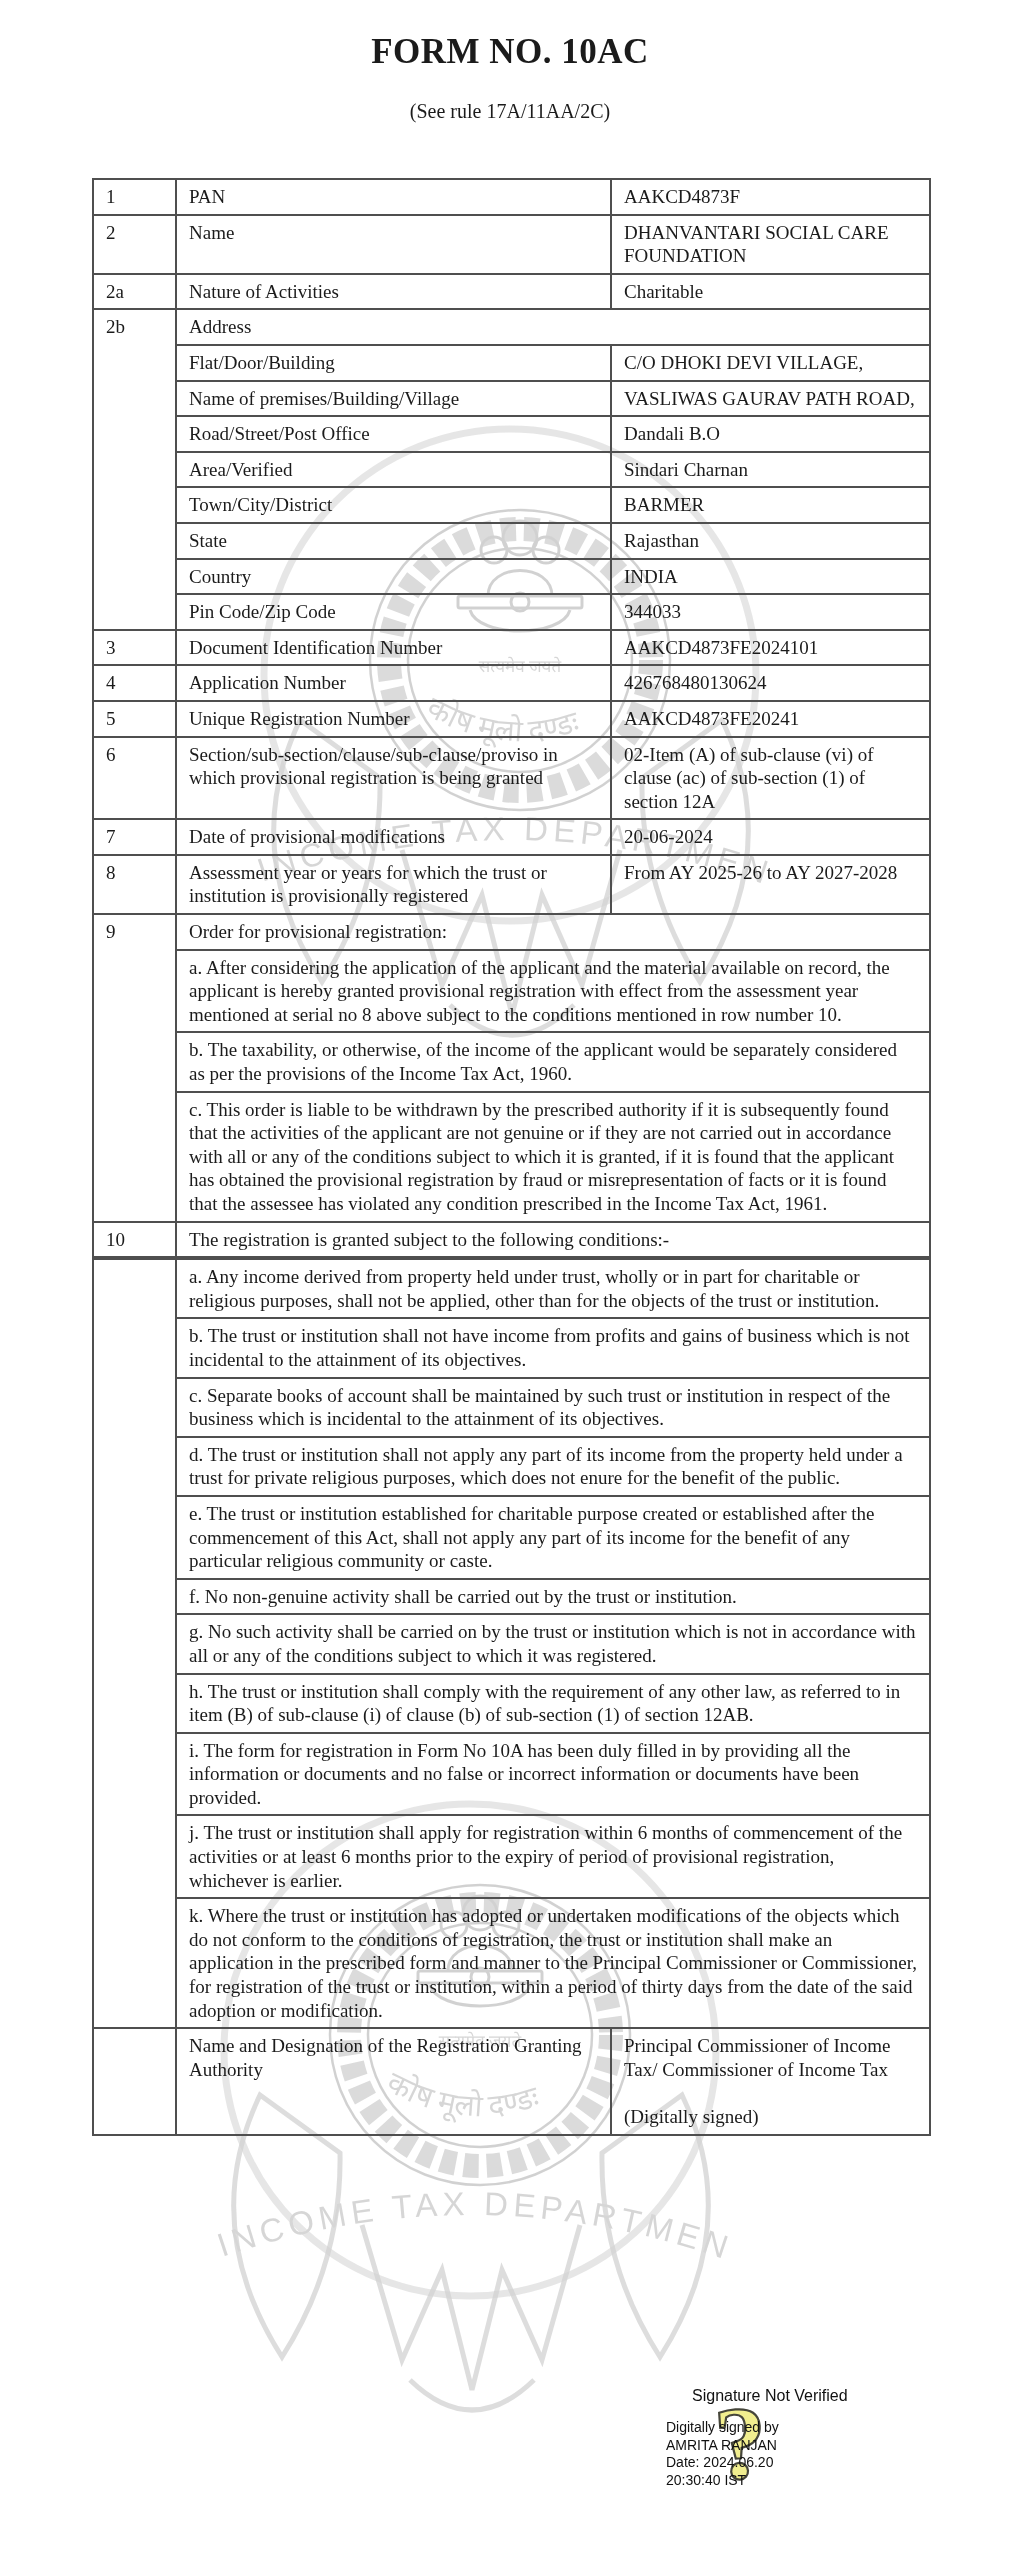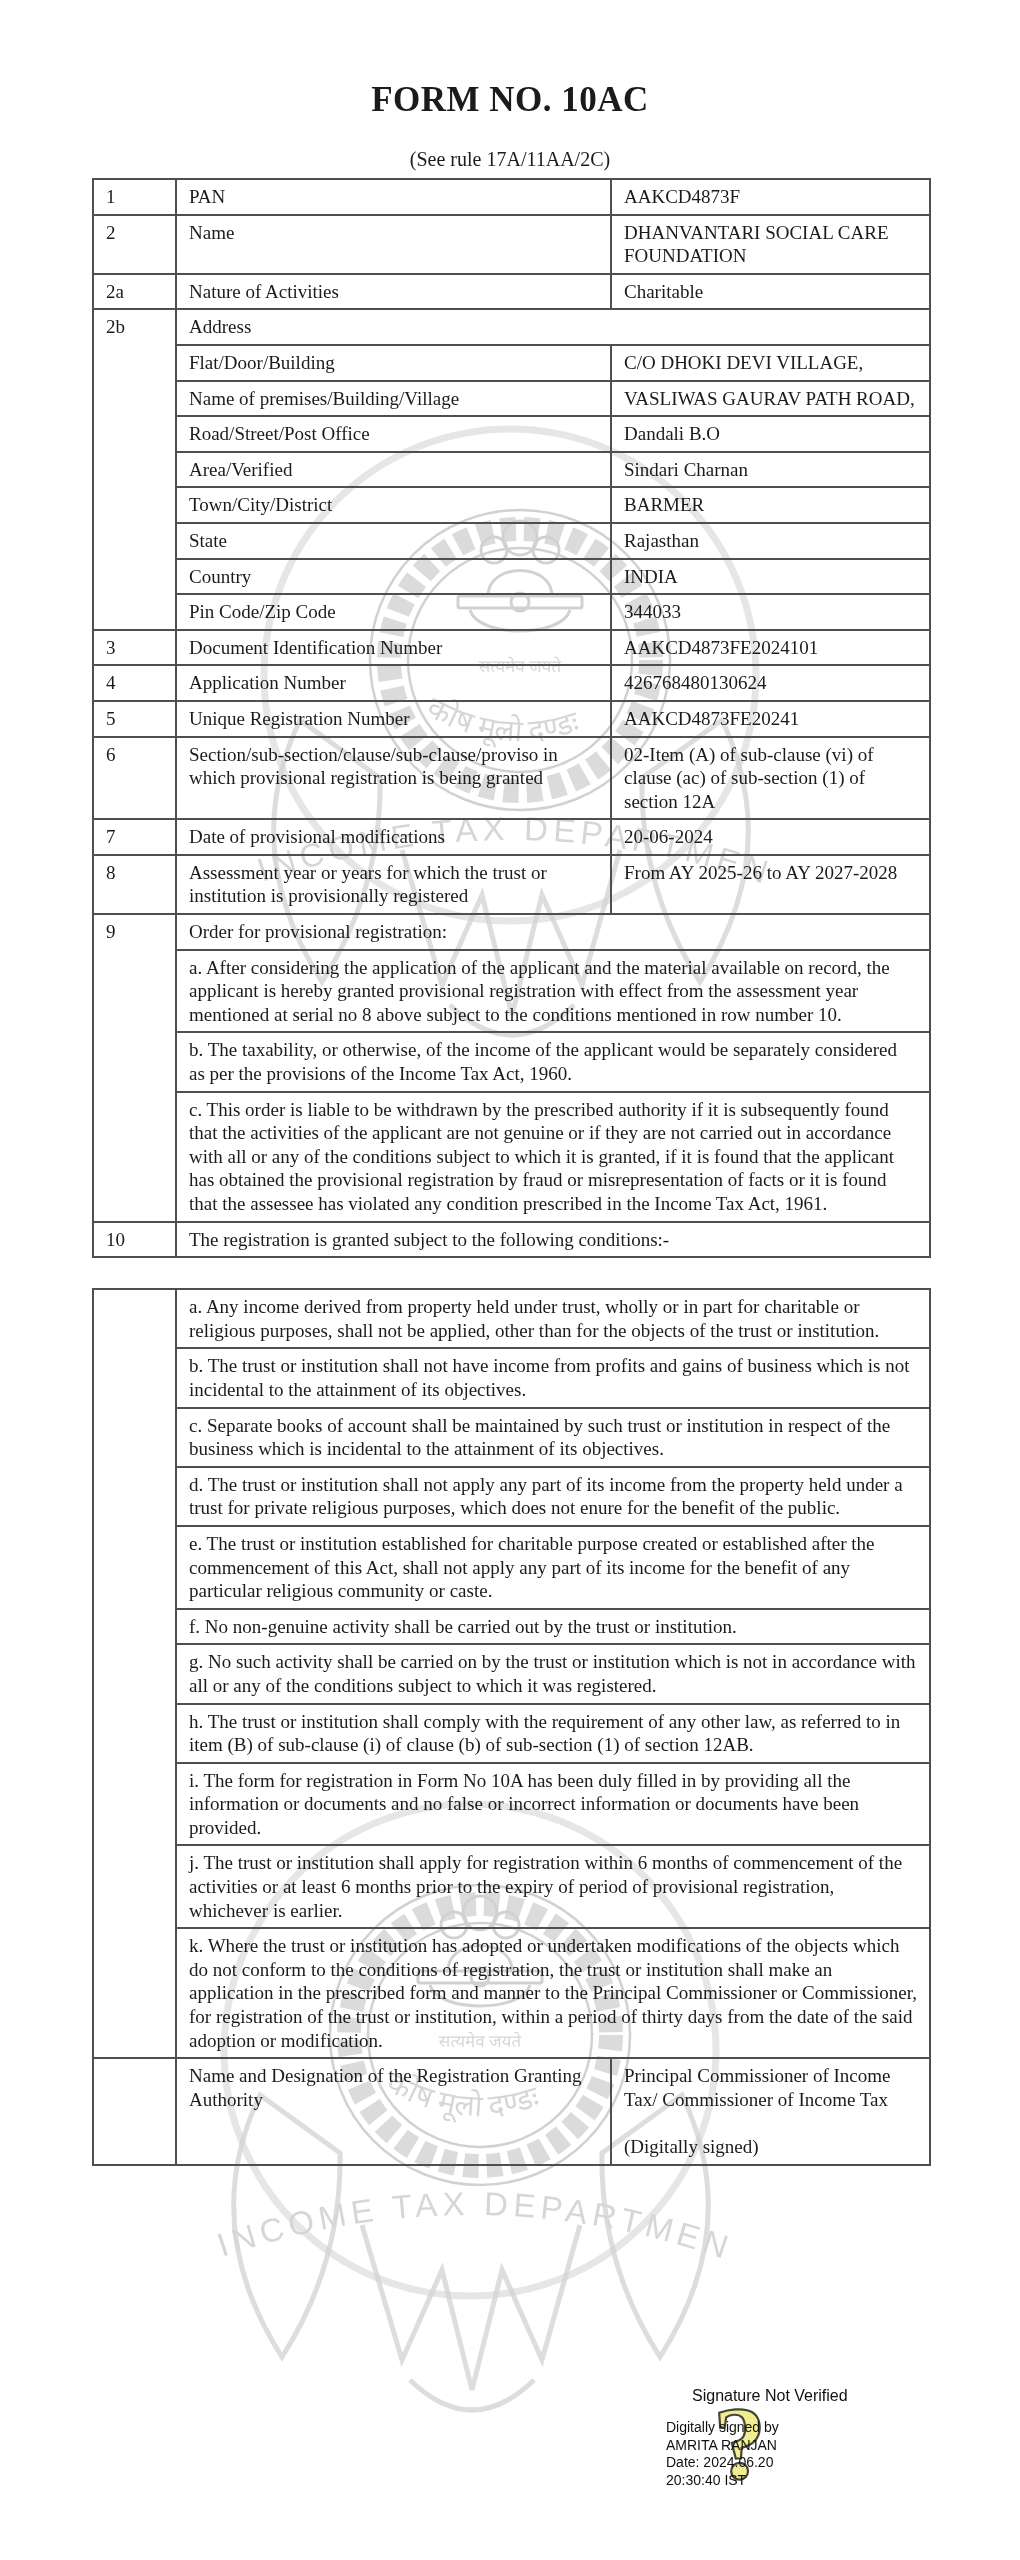--- a/index.html
+++ b/index.html
@@ -2,36 +2,36 @@
 <html><head>
 <meta charset="utf-8">
 <style>
   html,body{margin:0;padding:0;background:#ffffff;}
   .page{
     position:relative;width:1020px;height:2560px;margin:0 auto;
     background:#ffffff;overflow:hidden;
     font-family:"Liberation Serif", serif;color:#1b1b1b;
   }
   
-  .doc-header{position:absolute;top:32px;left:0;width:1020px;text-align:center;z-index:2;margin-top:48px;}
+  .doc-header{position:absolute;top:32px;left:0;width:1020px;text-align:center;z-index:2;}
   .doc-title{font-size:35px;font-weight:bold;line-height:40px;letter-spacing:.5px;}
   .doc-sub1{margin-top:27px;font-size:20px;line-height:25px;}
   .doc-sub2{margin-top:5px;font-size:20px;line-height:25px;}
   
   .tables{position:absolute;top:178px;left:92px;width:837px;z-index:2;}
   table.form{border-collapse:collapse;width:837px;table-layout:fixed;background:transparent;}
   table.form td{
     border:2px solid #4f4f4f;vertical-align:top;
     padding:5px 12px;font-size:19px;line-height:23.6px;
     word-wrap:break-word;
   }
   td.c-no{width:83px;}
   td.c-label{width:435px;}
   td.c-value{width:319px;border-radius:11px;}
-  table.form.second{margin-top:30px;}
+  table.form.second{}
   .signed-line{margin-top:24px;}
   
   .wm{position:absolute;z-index:1;opacity:.40;pointer-events:none;}
   .wm *{vector-effect:non-scaling-stroke;}
   
   .sigblock{
     position:absolute;left:666px;top:2386px;width:200px;z-index:3;
     font-family:"Liberation Sans", sans-serif;color:#111;
   }
   .sig-status{font-size:16px;line-height:19px;margin-bottom:14px;position:relative;z-index:2;margin-left:26px;}

